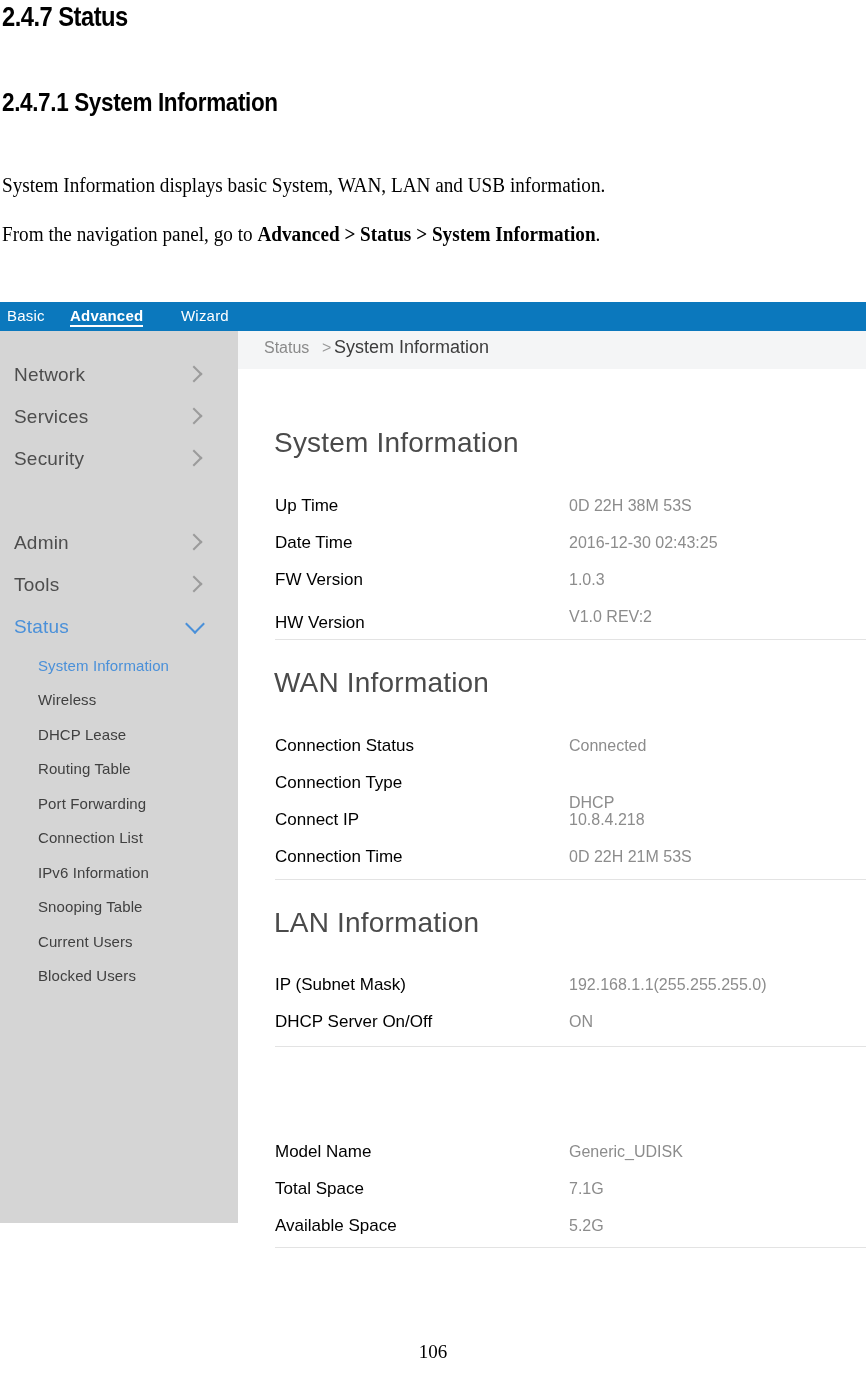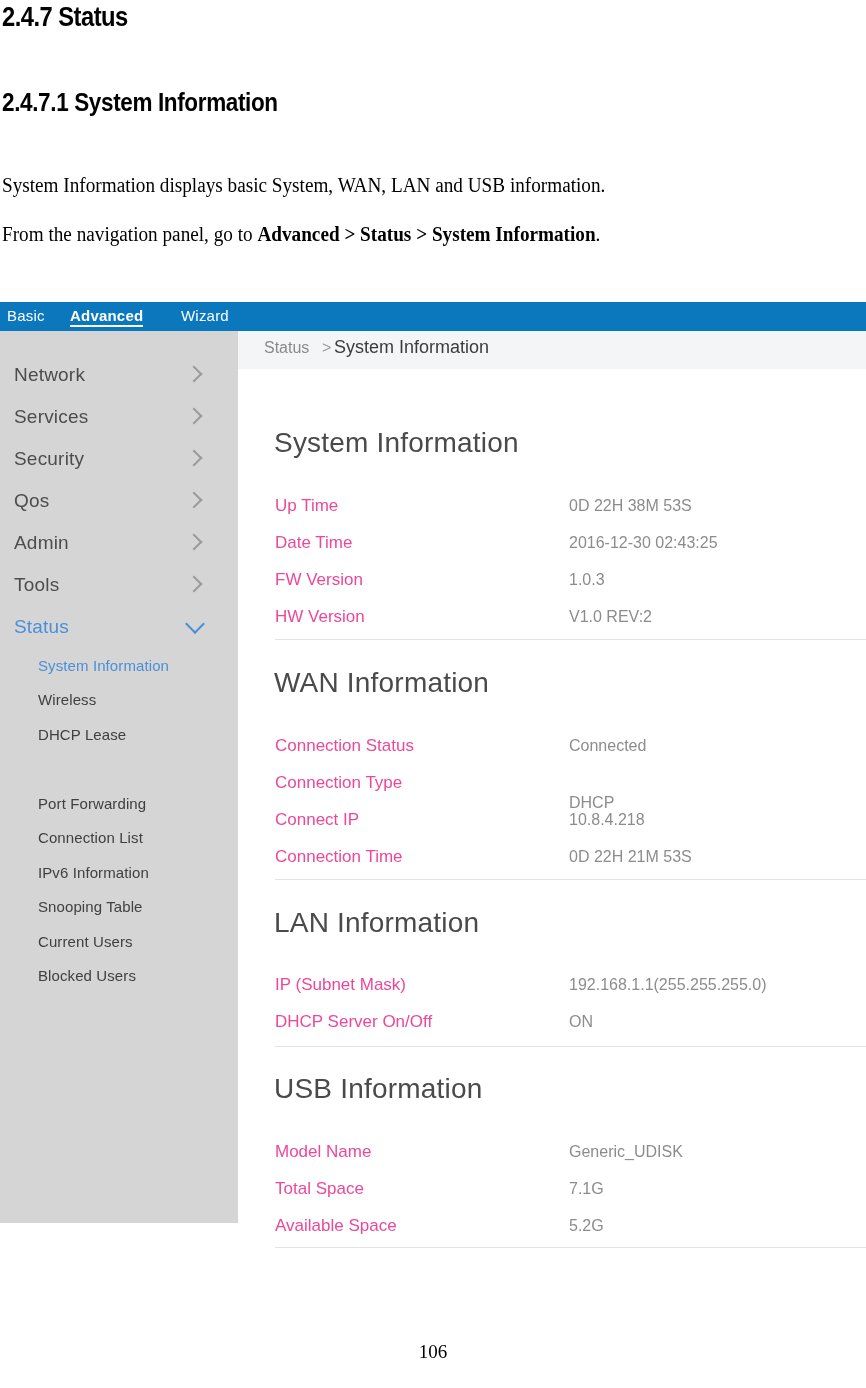--- a/index.html
+++ b/index.html
@@ -185,21 +185,21 @@
     font-size: 28px;
     color: #4a4a4a;
     font-weight: normal;
     letter-spacing: 0.2px;
     white-space: nowrap;
   }
   .row-label {
     position: absolute;
     left: 37px;
     font-size: 17px;
-    color: #ec4899;
+    color: #000000;
     white-space: nowrap;
   }
   .row-value {
     position: absolute;
     left: 331px;
     font-size: 16px;
     color: #8c8c8c;
     white-space: nowrap;
   }
   .divider {
@@ -244,24 +244,20 @@
       <span class="chev"></span>
     </div>
     <div class="nav-item" style="top:66px">
       <span class="nav-label">Services</span>
       <span class="chev"></span>
     </div>
     <div class="nav-item" style="top:108px">
       <span class="nav-label">Security</span>
       <span class="chev"></span>
     </div>
-    <div class="nav-item" style="top:150px">
-      <span class="nav-label">Qos</span>
-      <span class="chev"></span>
-    </div>
     <div class="nav-item" style="top:192px">
       <span class="nav-label">Admin</span>
       <span class="chev"></span>
     </div>
     <div class="nav-item" style="top:234px">
       <span class="nav-label">Tools</span>
       <span class="chev"></span>
     </div>
     <div class="nav-item active" style="top:276px">
       <span class="nav-label">Status</span>
@@ -269,20 +265,23 @@
     </div>
 
     <div class="subnav-item active" style="top:320px">
       <span class="subnav-label">System Information</span>
     </div>
     <div class="subnav-item" style="top:354px">
       <span class="subnav-label">Wireless</span>
     </div>
     <div class="subnav-item" style="top:389px">
       <span class="subnav-label">DHCP Lease</span>
+    </div>
+    <div class="subnav-item" style="top:423px">
+      <span class="subnav-label">Routing Table</span>
     </div>
     <div class="subnav-item" style="top:458px">
       <span class="subnav-label">Port Forwarding</span>
     </div>
     <div class="subnav-item" style="top:492px">
       <span class="subnav-label">Connection List</span>
     </div>
     <div class="subnav-item" style="top:527px">
       <span class="subnav-label">IPv6 Information</span>
     </div>
@@ -305,21 +304,21 @@
       <span class="crumb-current">System Information</span>
     </div>
 
     <div class="section-title" style="top:96px">System Information</div>
     <div class="row-label" style="top:165px">Up Time</div>
     <div class="row-value" style="top:166px">0D 22H 38M 53S</div>
     <div class="row-label" style="top:202px">Date Time</div>
     <div class="row-value" style="top:203px">2016-12-30 02:43:25</div>
     <div class="row-label" style="top:239px">FW Version</div>
     <div class="row-value" style="top:240px">1.0.3</div>
-    <div class="row-label" style="top:276px">HW Version</div>
+    <div class="row-label" style="top:282px">HW Version</div>
     <div class="row-value" style="top:277px">V1.0 REV:2</div>
     <div class="divider" style="top:308px"></div>
 
     <div class="section-title" style="top:336px">WAN Information</div>
     <div class="row-label" style="top:405px">Connection Status</div>
     <div class="row-value" style="top:406px">Connected</div>
     <div class="row-label" style="top:442px">Connection Type</div>
     <div class="row-value" style="top:463px">DHCP</div>
     <div class="row-label" style="top:479px">Connect IP</div>
     <div class="row-value" style="top:480px">10.8.4.218</div>
@@ -327,21 +326,20 @@
     <div class="row-value" style="top:517px">0D 22H 21M 53S</div>
     <div class="divider" style="top:548px"></div>
 
     <div class="section-title" style="top:576px">LAN Information</div>
     <div class="row-label" style="top:644px">IP (Subnet Mask)</div>
     <div class="row-value" style="top:645px">192.168.1.1(255.255.255.0)</div>
     <div class="row-label" style="top:681px">DHCP Server On/Off</div>
     <div class="row-value" style="top:682px">ON</div>
     <div class="divider" style="top:715px"></div>
 
-    <div class="section-title" style="top:742px">USB Information</div>
     <div class="row-label" style="top:811px">Model Name</div>
     <div class="row-value" style="top:812px">Generic_UDISK</div>
     <div class="row-label" style="top:848px">Total Space</div>
     <div class="row-value" style="top:849px">7.1G</div>
     <div class="row-label" style="top:885px">Available Space</div>
     <div class="row-value" style="top:886px">5.2G</div>
     <div class="divider" style="top:916px"></div>
 
   </div>
 </div>

